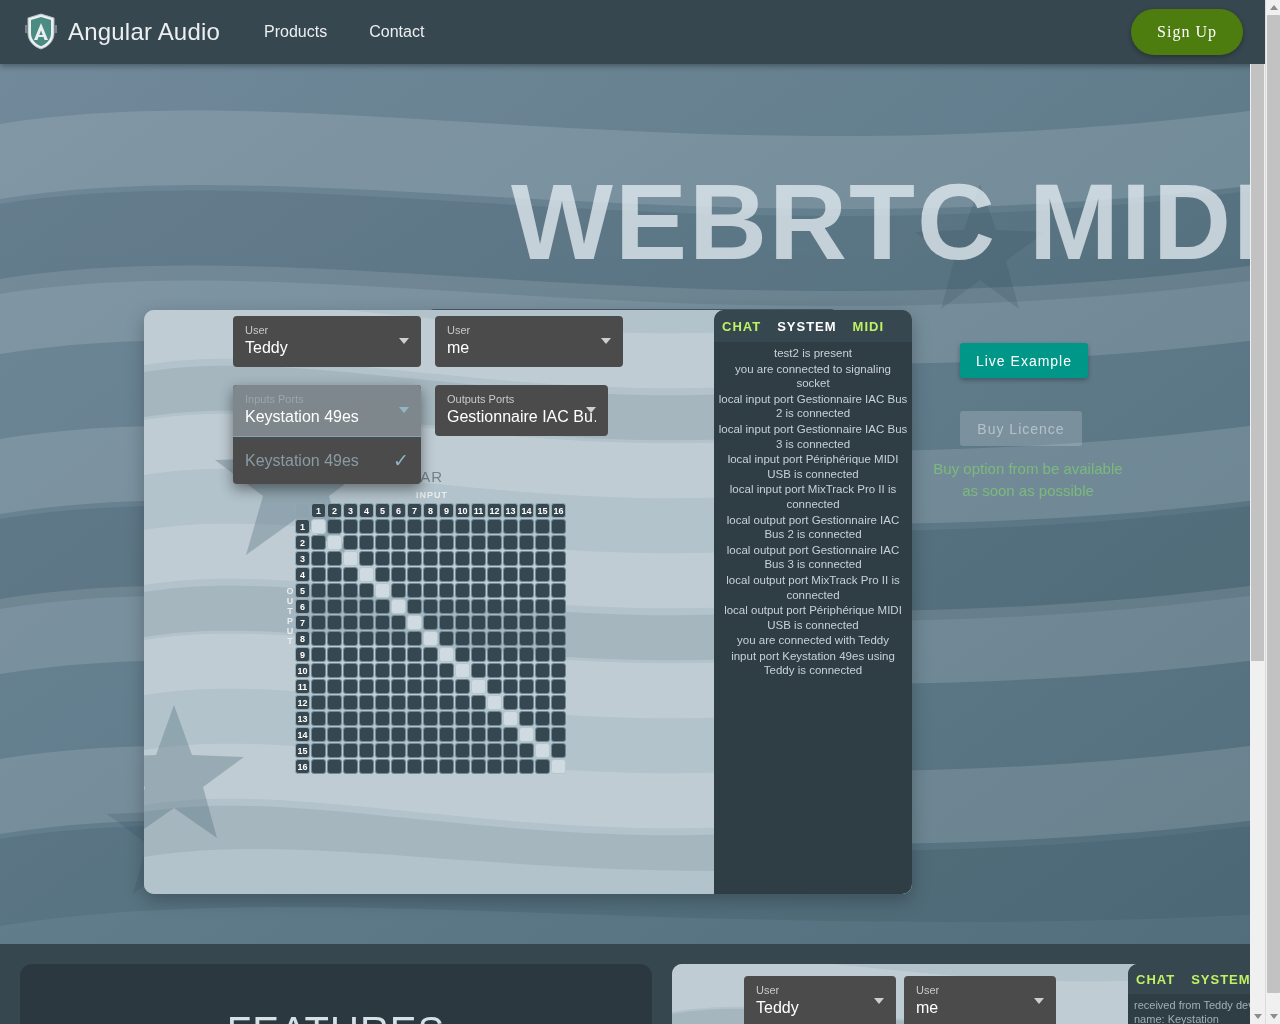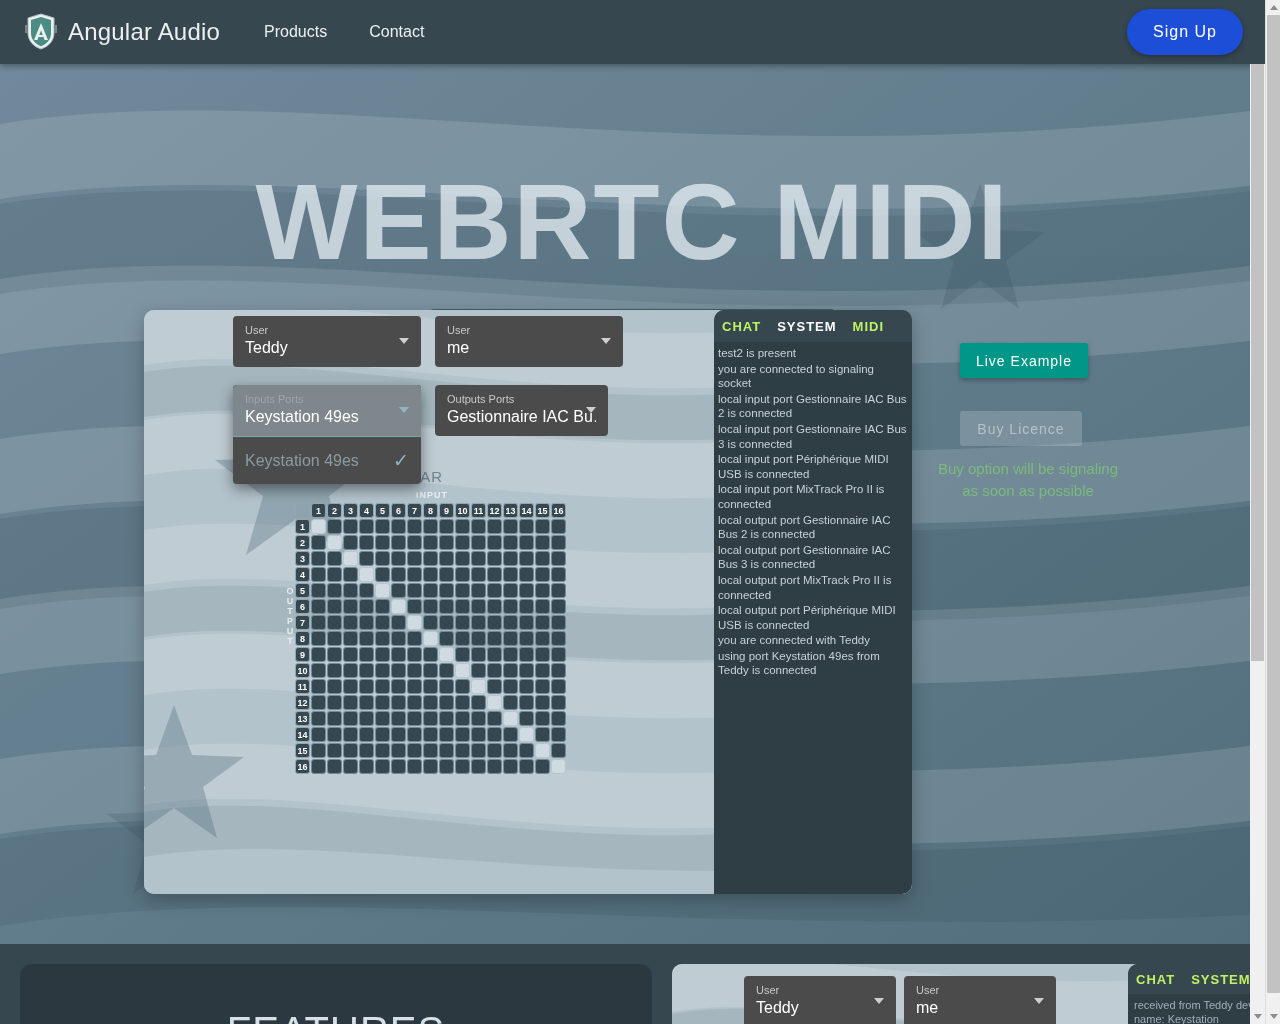--- a/index.html
+++ b/index.html
@@ -75,42 +75,42 @@
   .brand-name { color: #eceff1; font-size: 24px; letter-spacing: .2px; }
   .nav-links { display: flex; gap: 42px; margin-left: 44px; }
   .nav-link {
     color: #eceff1; font-size: 16px; cursor: pointer;
   }
   .topbar-right {
     margin-left: auto; display: flex; align-items: center; gap: 14px;
     padding-right: 6px;
   }
   .btn-pill {
-    background: #1d4ed8; color: #fff;
+    background: #4d7c0f; color: #fff;
     border: none; border-radius: 24px;
     height: 46px; padding: 0 26px;
     font-size: 16px; letter-spacing: 1px;
-    font-family: Liberation Sans, sans-serif;
+    font-family: Liberation Serif, serif;
     cursor: pointer;
     display: flex; align-items: center; gap: 12px;
     box-shadow: 0 2px 5px rgba(0,0,0,.3);
   }
 
   
   #hero-bg {
     position: absolute; top: 64px; left: 0;
     width: 1265px; height: 880px;
     overflow: hidden;
     background: linear-gradient(160deg,#6b8391 0%, #5f7b8a 45%, #587482 100%);
   }
   #hero-bg svg { position: absolute; top: 0; left: 0; }
 
   .hero-title {
     position: absolute; top: 95px; left: 0; width: 1265px;
-    text-align: center;
+    text-align: right;
     font-size: 108px; font-weight: bold;
     letter-spacing: 2px;
     color: rgba(225,235,240,.78);
     z-index: 10;
     font-family: "Liberation Sans", sans-serif;
   }
   .hero-sub-wrap {
     position: absolute; top: 245px; left: 0; width: 1265px;
     text-align: center; z-index: 10;
   }
@@ -245,21 +245,21 @@
   .chat-tab {
     color: #bef264; font-size: 13px; font-weight: bold;
     letter-spacing: 1px; cursor: pointer; padding: 0 2px;
   }
   .chat-tab.active { color: #ffffff; }
   #chat-log {
     padding: 4px 4px 0 4px;
     font-size: 11.5px; line-height: 14.6px;
     color: #c7d2d8;
   }
-  #chat-log div { margin-bottom: 1px; }
+  #chat-log div { margin-bottom: 1px; text-align: center; }
 
   
   .side-actions { position: absolute; left: 960px; top: 343px; z-index: 20; width: 200px; }
   .live-btn {
     display: block;
     background: #009688; color: #fff;
     border: none; border-radius: 3px;
     height: 35px; width: 128px;
     font-size: 14px; letter-spacing: 1px;
     font-family: inherit; cursor: pointer;
@@ -777,30 +777,30 @@
           <div>you are connected to signaling socket</div>
           <div>local input port Gestionnaire IAC Bus 2 is connected</div>
           <div>local input port Gestionnaire IAC Bus 3 is connected</div>
           <div>local input port Périphérique MIDI USB is connected</div>
           <div>local input port MixTrack Pro II is connected</div>
           <div>local output port Gestionnaire IAC Bus 2 is connected</div>
           <div>local output port Gestionnaire IAC Bus 3 is connected</div>
           <div>local output port MixTrack Pro II is connected</div>
           <div>local output port Périphérique MIDI USB is connected</div>
           <div>you are connected with Teddy</div>
-          <div>using port Keystation 49es from Teddy is connected</div>
+          <div>input port Keystation 49es using Teddy is connected</div>
         </div>
     </div>
   </div>
 
   <div class="side-actions">
     <button class="live-btn">Live Example</button>
     <button class="buy-btn">Buy Licence</button>
     <div class="buy-note">
-      <div>Buy option will be signaling</div>
+      <div>Buy option from be available</div>
       <div>as soon as possible</div>
     </div>
   </div>
 
   <div id="features-section">
     <div id="features-card">
       <div class="features-title">FEATURES</div>
     </div>
   </div>
 

